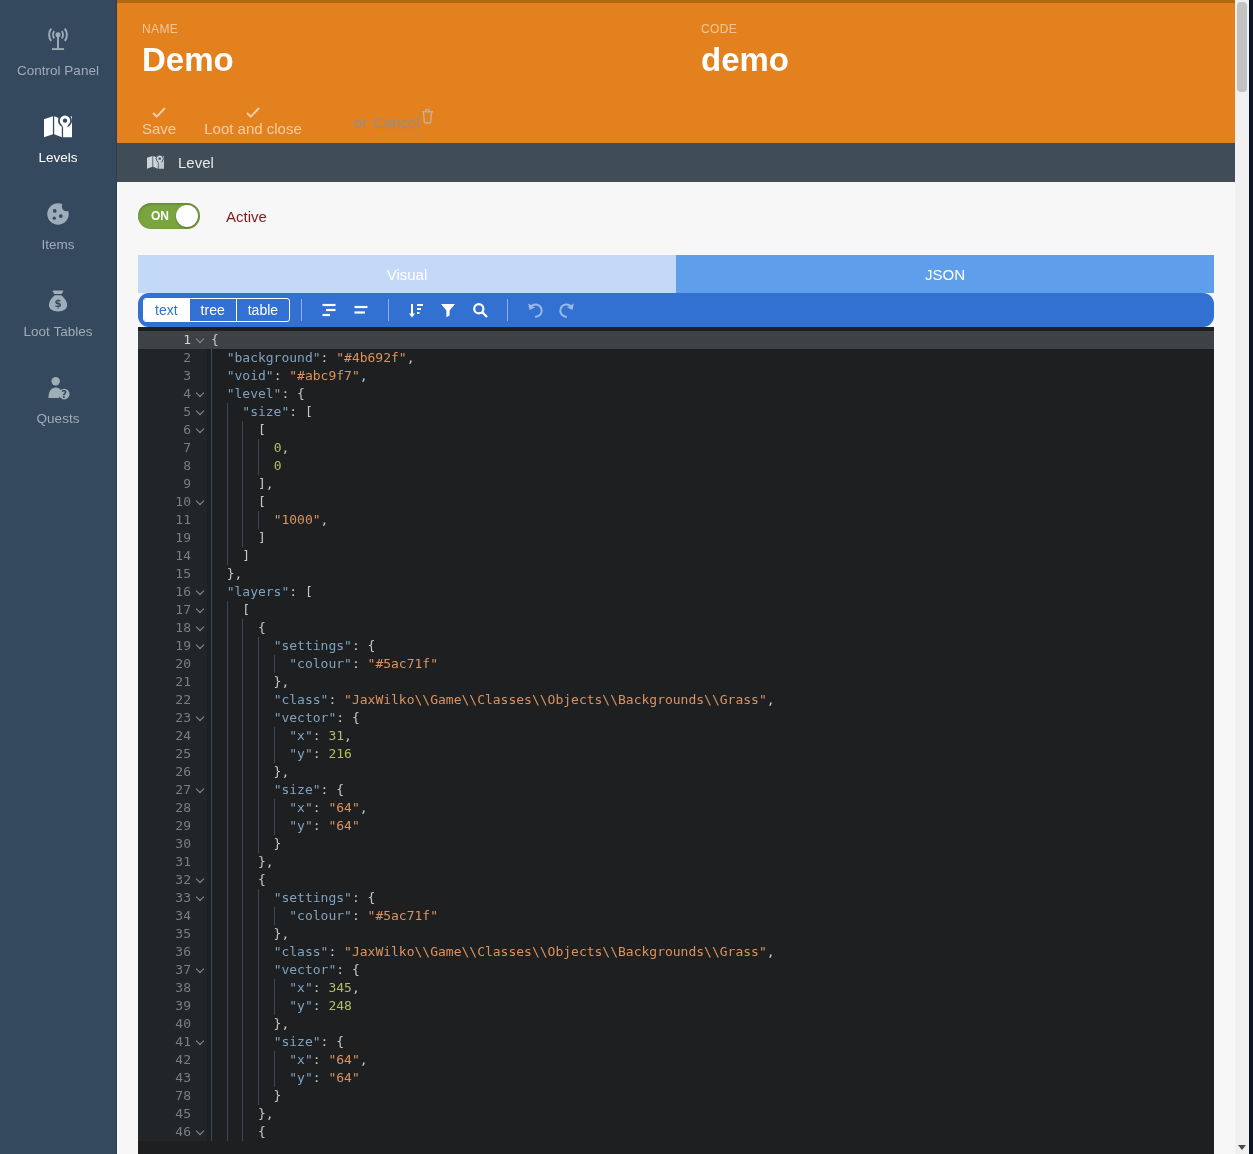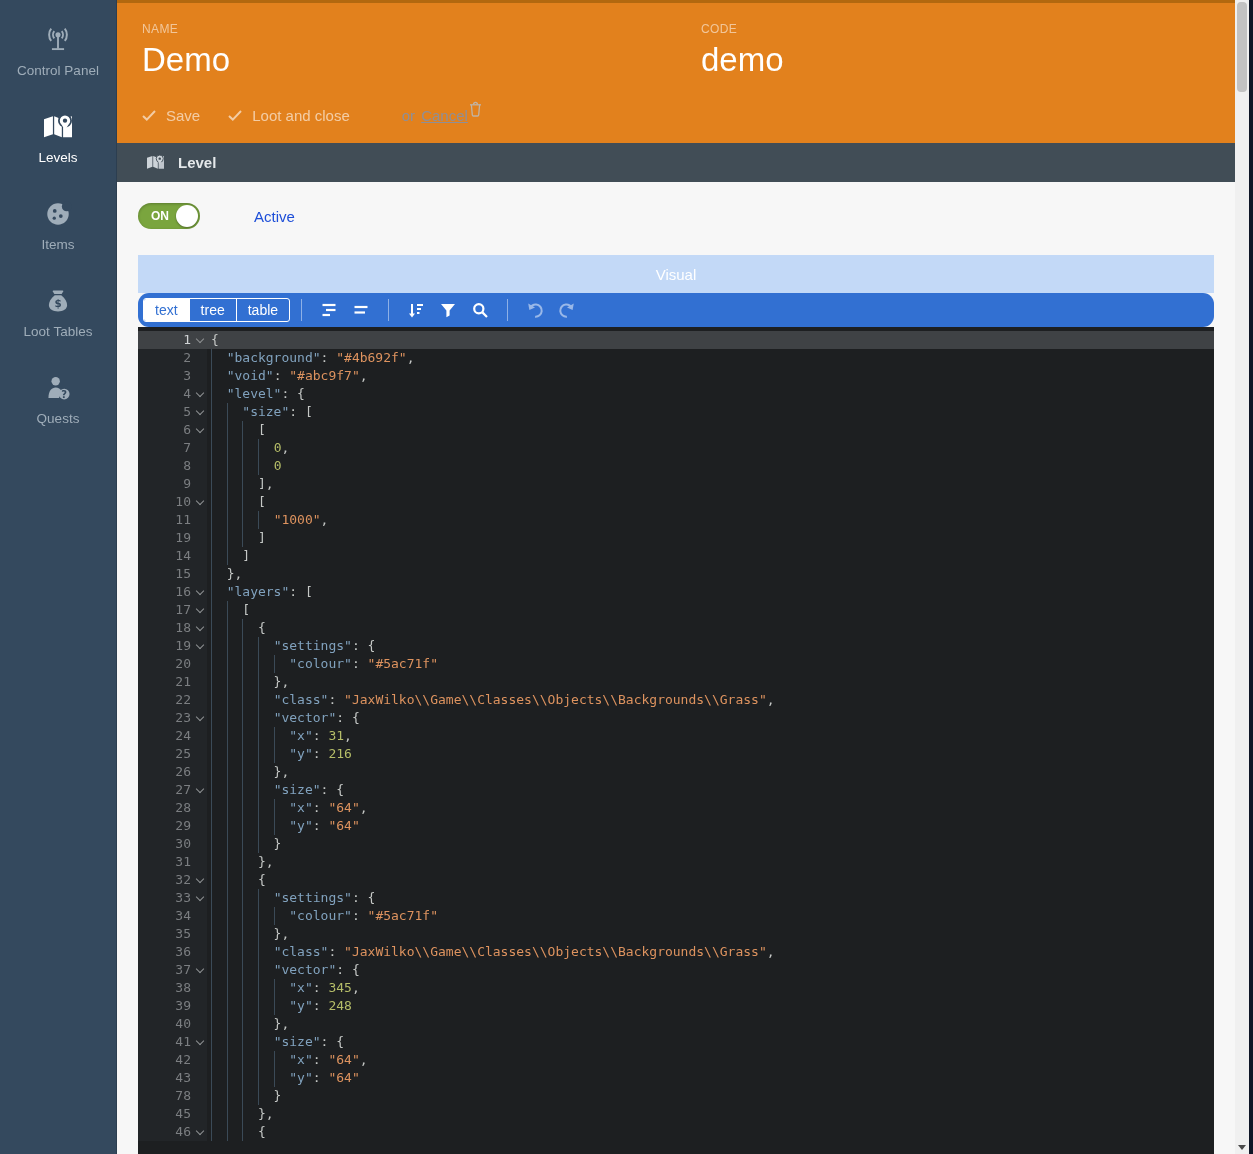--- a/index.html
+++ b/index.html
@@ -13,37 +13,37 @@
   .side-item .lbl { margin-top:8px; font-size:13.5px; white-space:nowrap; }
   .side-item.active { color:#ffffff; }
 
   
   .main { position:absolute; left:117px; top:0; width:1118px; height:1154px; background:#f7f7f7; }
 
   .page-header { height:143px; background:#e2811d; border-top:3px solid #b2680f; position:relative; }
   .hdr-fields { display:flex; }
   .hdr-field { width:50%; padding:19px 0 0 25px; }
   .hdr-label { font-size:12px; color:rgba(255,255,255,0.55); letter-spacing:0.4px; }
-  .hdr-value { font-size:33px; color:#ffffff; margin-top:5px; font-weight:400; }
+  .hdr-value { font-size:33px; color:#ffffff; margin-top:5px; font-weight:700; }
   .hdr-actions { position:absolute; left:25px; top:104px; display:flex; align-items:center; font-size:15px; }
-  .btn-save { display:flex; align-items:center; gap:10px; color:rgba(255,255,255,0.6); cursor:pointer; margin-right:28px; }
+  .btn-save { display:flex; align-items:center; gap:2px; color:rgba(255,255,255,0.6); cursor:pointer; margin-right:28px;flex-direction:column; }
   .btn-save:nth-child(2){ margin-right:52px; }
   .or-cancel { color:#8f8f97; display:flex; align-items:flex-start; cursor:default; }
   .or-cancel .or { margin-right:6px; }
   .or-cancel .cancel-link { text-decoration:underline; cursor:pointer; }
   .or-cancel .trash { margin:-6px 0 0 1px; }
 
-  .level-bar { height:39px; background:#414d56; display:flex; align-items:center; padding-left:29px; gap:13px; color:#e4e8ea; font-size:15px;font-weight:bold; }
+  .level-bar { height:39px; background:#414d56; display:flex; align-items:center; padding-left:29px; gap:13px; color:#e4e8ea; font-size:15px; }
 
   .content { padding:21px; }
   .active-row { display:flex; align-items:center; gap:26px; margin-bottom:26px; }
   .toggle { width:62px; height:26px; border-radius:14px; background:#7aa53e; position:relative; cursor:pointer; box-shadow:inset 0 1px 3px rgba(0,0,0,0.25); }
   .toggle-text { position:absolute; left:13px; top:6px; font-size:12px; font-weight:bold; color:#fff; }
   .toggle-knob { position:absolute; right:2px; top:2px; width:22px; height:22px; border-radius:50%; background:#fff; box-shadow:0 1px 2px rgba(0,0,0,0.35); }
-  .active-label { font-size:15px; color:#1d4ed8;margin-left:28px; }
+  .active-label { font-size:15px; color:#7f1d1d; }
 
   .tabs { display:flex; height:38px; }
   .tab { flex:1; display:flex; align-items:center; justify-content:center; font-size:15px; color:#ffffff; cursor:pointer; }
   .tab-visual { background:#c3d9f7; }
   .tab-json { background:#5f9eea; }
 
   
   .je-menu { height:34px; background:#3270d2; display:flex; align-items:center; padding:0 5px;border-radius:11px; }
   .mode-group { display:flex; height:24px; border:1px solid #ffffff; border-radius:3px; overflow:hidden; }
   .mode-btn { padding:0 11px; font-size:14px; color:#ffffff; display:flex; align-items:center; cursor:pointer; border-right:1px solid #ffffff; }
@@ -205,20 +205,23 @@
       <div class="toggle">
         <span class="toggle-text">ON</span>
         <span class="toggle-knob"></span>
       </div>
       <div class="active-label">Active</div>
     </div>
 
     <div class="tabs">
       <div class="tab tab-visual">
         <span>Visual</span>
+      </div>
+      <div class="tab tab-json">
+        <span>JSON</span>
       </div>
     </div>
 
     <div class="je-menu">
       <div class="mode-group" id="mode-group">
           <div class="mode-btn selected">text</div>
           <div class="mode-btn">tree</div>
           <div class="mode-btn">table</div>
         </div>
       <div class="menu-sep"></div>

